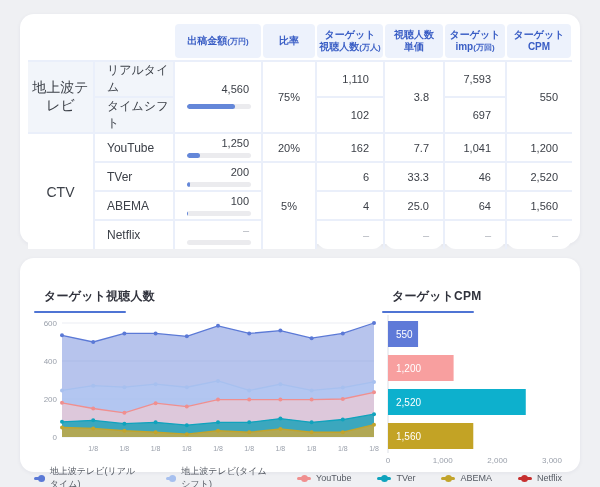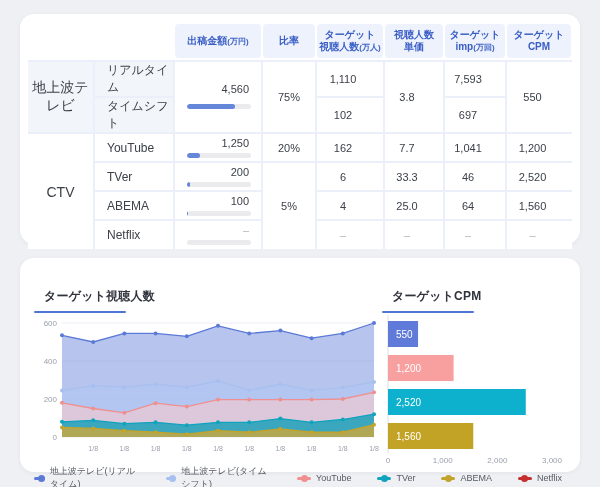--- a/index.html
+++ b/index.html
@@ -22,21 +22,21 @@
     background:#edf2fc; border-radius:4px; color:#3a5ec5; font-weight:bold;
     font-size:10px; line-height:1.2; height:34px; display:flex; flex-direction:column;
     align-items:center; justify-content:center; text-align:center;
   }
   .hchip .unit { font-size:8px; font-weight:bold; }
   tbody tr { height:29px; }
   td { font-size:11px; color:#3c4048; background:#fff; }
   td.tint { background:#f2f5fa; }
   td.grp { text-align:center; font-weight:normal; font-size:14px; }
   td.lbl { padding-left:12px; font-size:12px; }
-  td.num { text-align:center; padding-right:14px; font-weight:500; }
+  td.num { text-align:right; padding-right:14px; font-weight:500;border-radius:12px; }
   td.pct { text-align:center; font-weight:500; }
   td.dash { color:#b0b4bc; }
   .amount-cell { display:flex; flex-direction:column; justify-content:center; height:100%; }
   .amount-cell .val { text-align:right; padding-right:12px; font-weight:500;padding-left:42px; }
   .amount-cell.dashed .val { color:#b0b4bc; }
   .track { height:5px; background:#ebebee; border-radius:3px; margin:4px 10px 1px 12px; overflow:hidden; }
   .merged-amount .track { margin-top:9px; margin-bottom:2px; }
   .fill { height:100%; background:#6487d9; border-radius:3px; width:0; }
 
   

